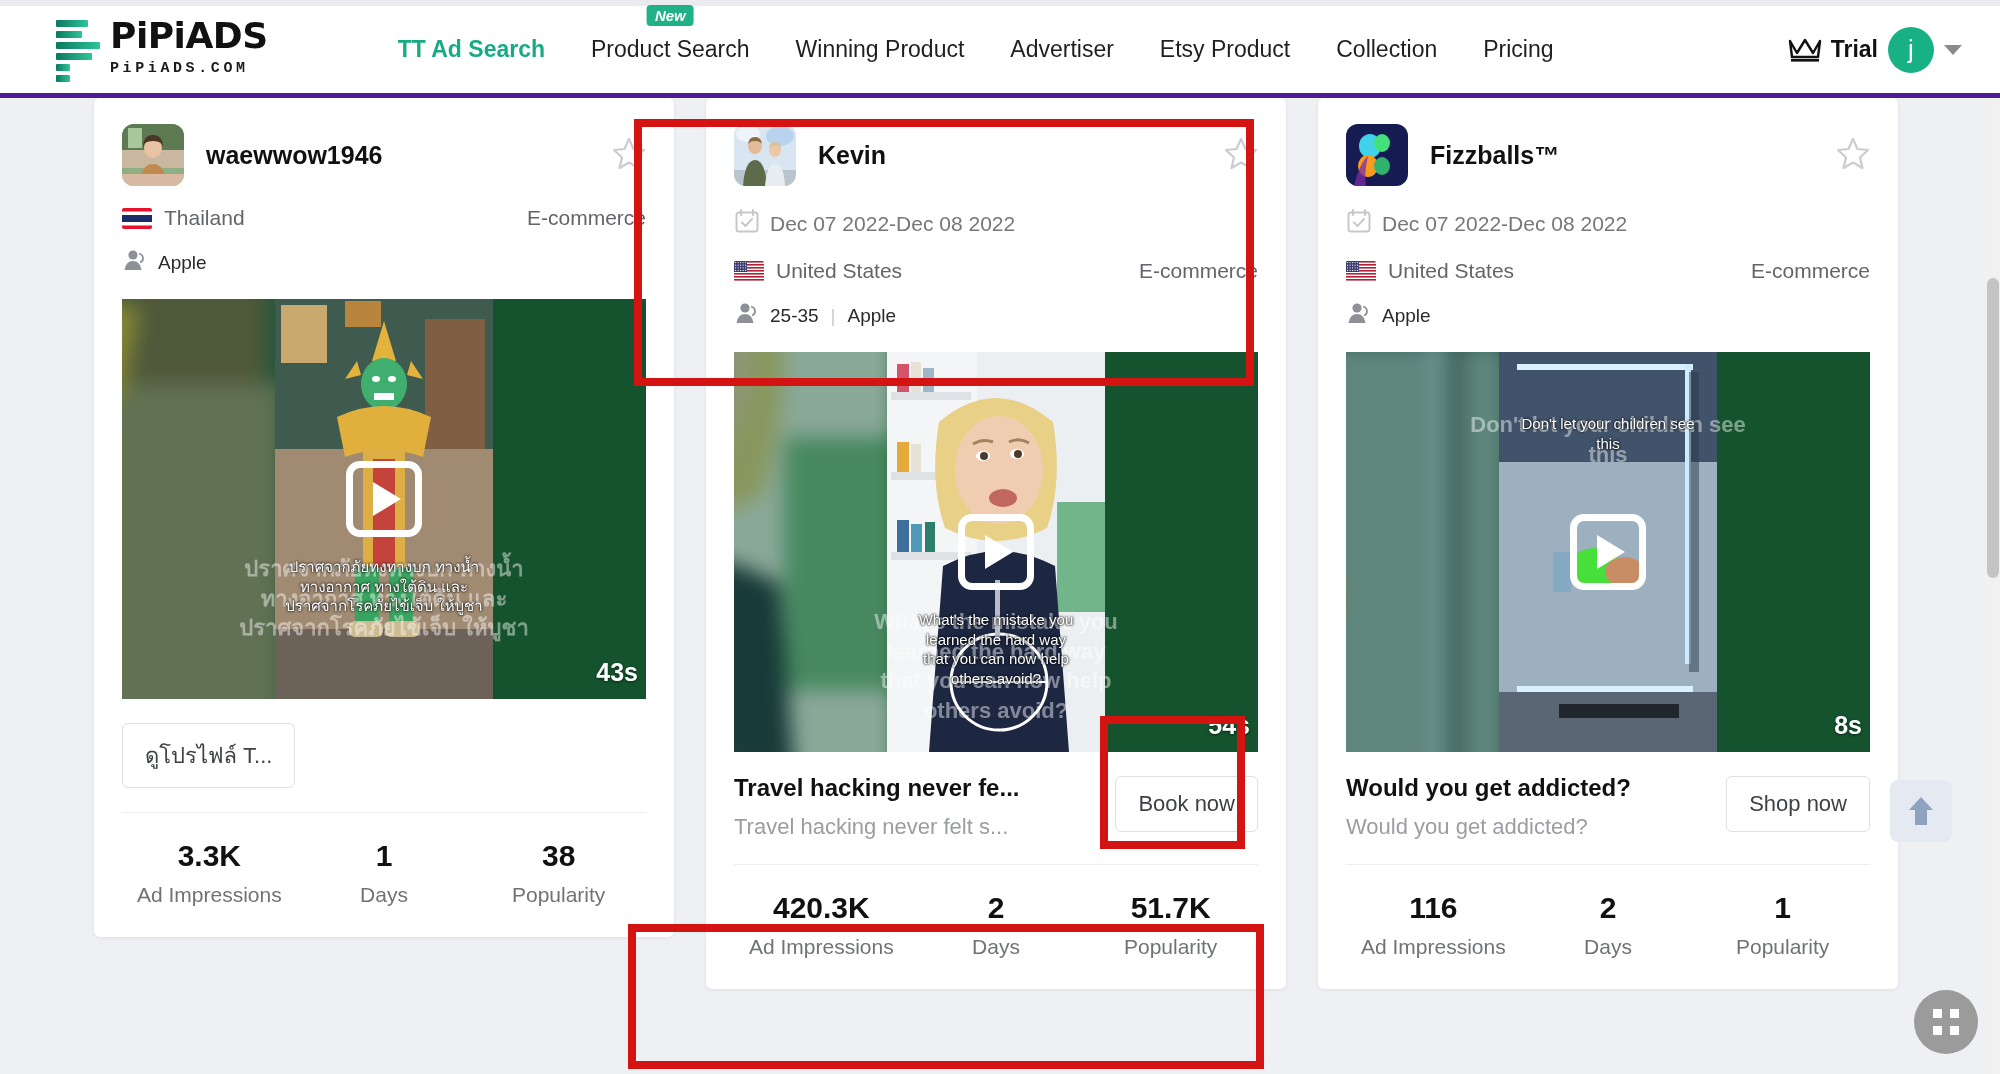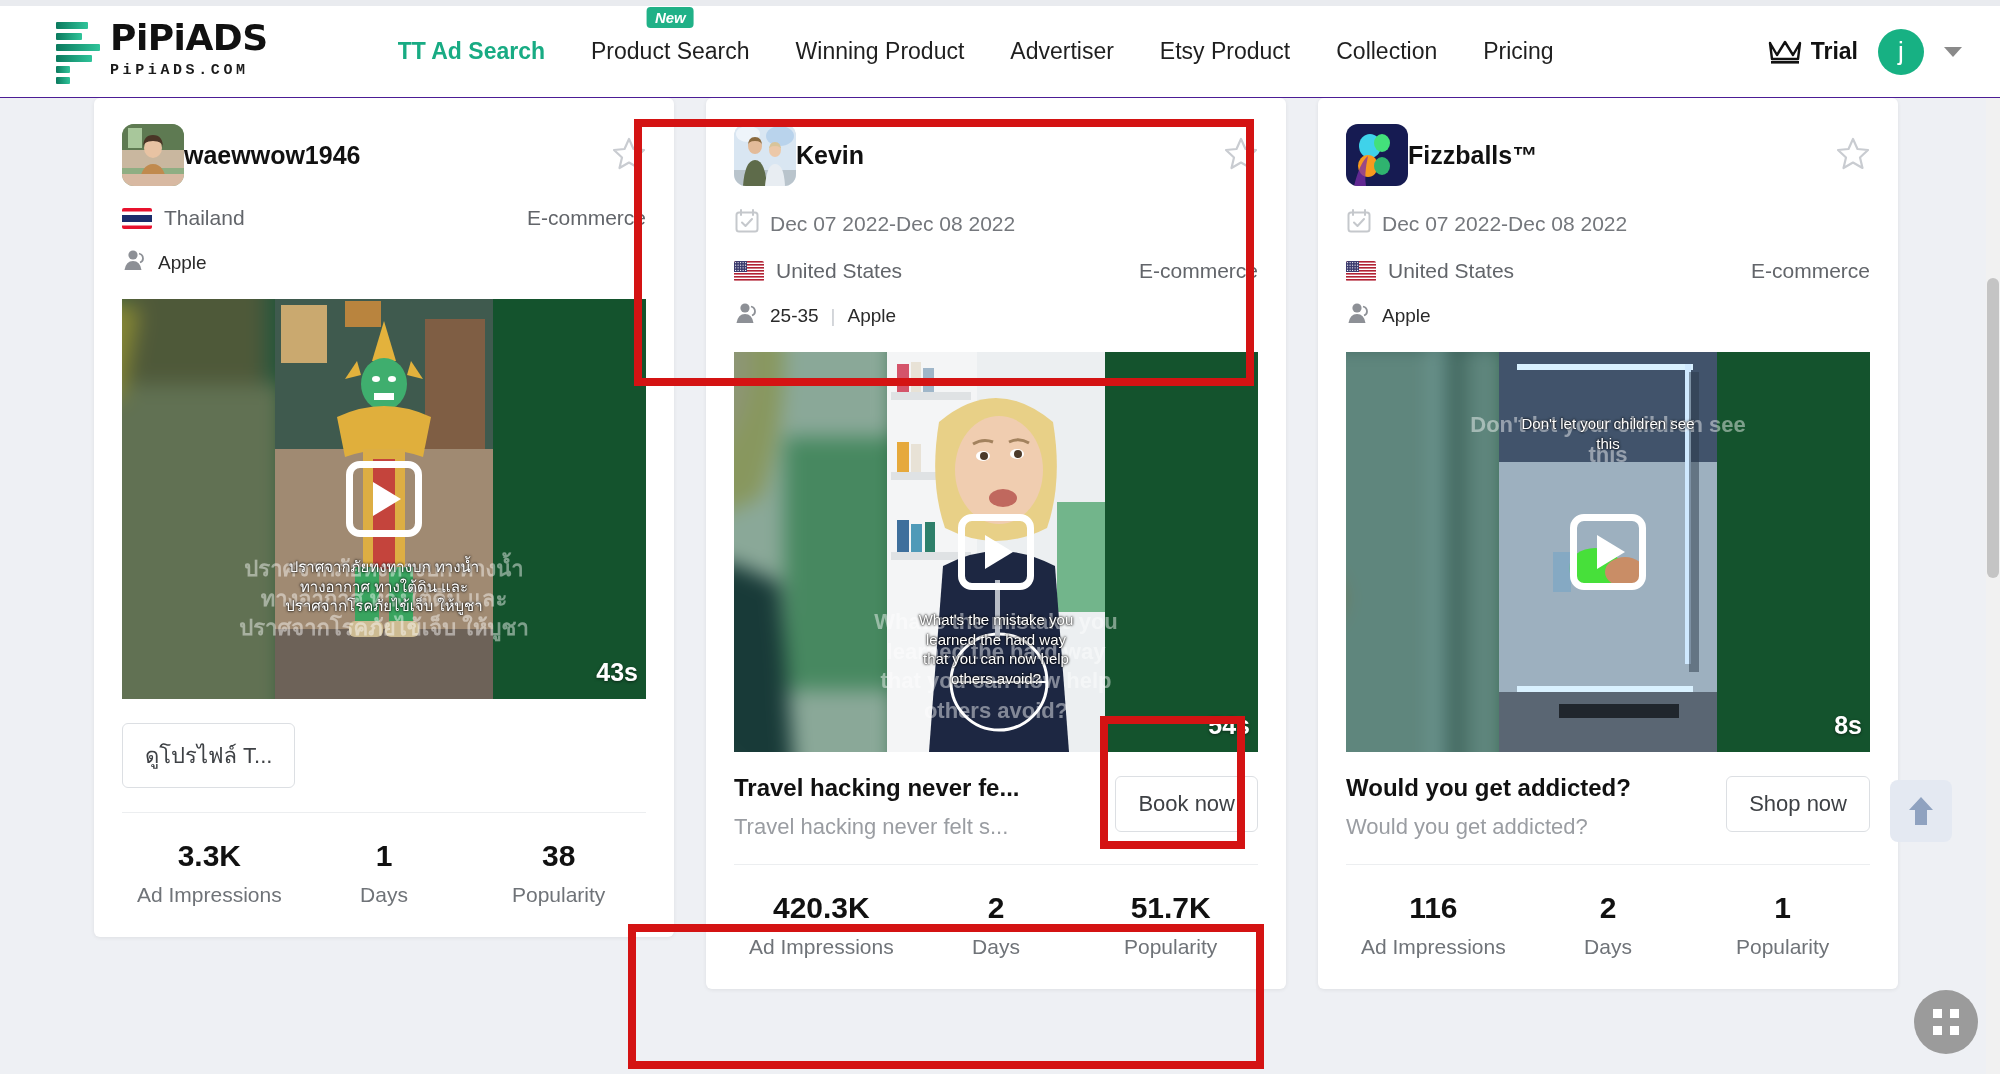--- a/index.html
+++ b/index.html
@@ -10,21 +10,21 @@
     overflow: hidden;
   }
 
   
   .top-strip { height: 6px; background: #e9ebef; width: 100%; }
 
   
   .header {
     height: 92px; background: #ffffff; width: 100%;
     display: flex; align-items: center;
-    border-bottom: 1px solid #4c1d95;
+    border-bottom: 5px solid #4c1d95;
     position: relative; z-index: 40;
   }
   .brand { display: flex; align-items: flex-start; margin-left: 56px; }
   .brand-mark {
     width: 44px; height: 62px; position: relative; margin-right: 10px; margin-top: 2px;
   }
   .bar { position: absolute; left: 0; border-radius: 1px; }
   .brand-text { display: flex; flex-direction: column; justify-content: center; }
   .brand-name {
     font-size: 36px; font-weight: 900; letter-spacing: -0.5px; color: #111;
@@ -40,21 +40,21 @@
     font-size: 23px; color: #1f1f1f; position: relative; cursor: pointer;
     white-space: nowrap; padding: 4px 0;
   }
   .nav-item.active { color: #18ab83; font-weight: bold; }
   .badge-new {
     position: absolute; top: -27px; left: 50%; transform: translateX(-50%);
     background: #20b187; color: #fff; font-size: 15px; font-style: italic;
     font-weight: bold; padding: 2px 8px; border-radius: 4px; white-space: nowrap;
   }
 
-  .header-right { margin-left: auto; margin-right: 38px; display: flex; align-items: center; gap: 20px; }
+  .header-right { margin-left: auto; margin-right: 38px; display: flex; align-items: center; gap: 10px; }
   .trial { display: flex; align-items: center; gap: 9px; cursor: pointer; }
   .trial-label { font-size: 23px; font-weight: bold; color: #111; }
   .avatar-circle {
     width: 46px; height: 46px; border-radius: 50%; background: #17b183;
     color: #fff; font-size: 26px; display: flex; align-items: center;
     justify-content: center; cursor: pointer; font-weight: 400;
   }
   .caret { width: 0; height: 0; border-left: 9px solid transparent;
     border-right: 9px solid transparent; border-top: 10px solid #8a8a8a; cursor: pointer; }
 
@@ -70,21 +70,21 @@
     overflow: hidden; flex: 0 0 580px;
   }
 
   .card-head { padding: 26px 28px 0 28px; }
   .ident { display: flex; align-items: center; }
   .ident-avatar {
     width: 62px; height: 62px; border-radius: 12px; flex: 0 0 62px;
     overflow: hidden; position: relative; background: #ddd;
   }
   .ident-name {
-    font-size: 25px; font-weight: bold; color: #111; 
+    font-size: 25px; font-weight: bold; color: #111; margin-left: 22px;
     white-space: nowrap; overflow: hidden; text-overflow: ellipsis;
   }
   .star { margin-left: auto; cursor: pointer; }
 
   .meta-line { display: flex; align-items: center; margin-top: 22px; font-size: 21px; color: #74777c; }
   .cal-icon { margin-right: 10px; flex: 0 0 auto; }
   .meta-row2 { display: flex; align-items: center; margin-top: 20px; font-size: 21px; color: #62656a; }
   .flag { width: 30px; height: 21px; margin-right: 12px; flex: 0 0 30px;
           border-radius: 2px; overflow: hidden; position: relative; }
   .ecom { margin-left: auto; color: #62656a; }

